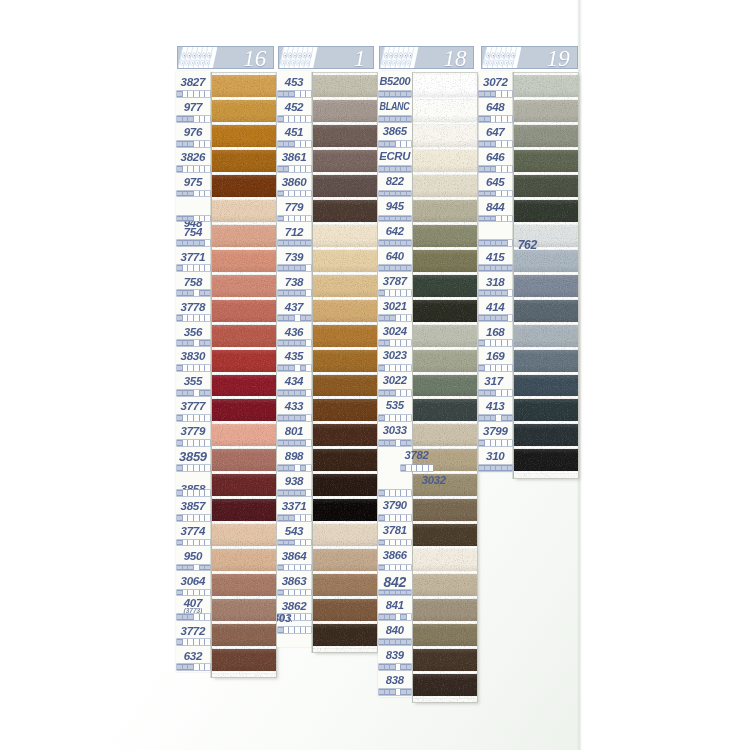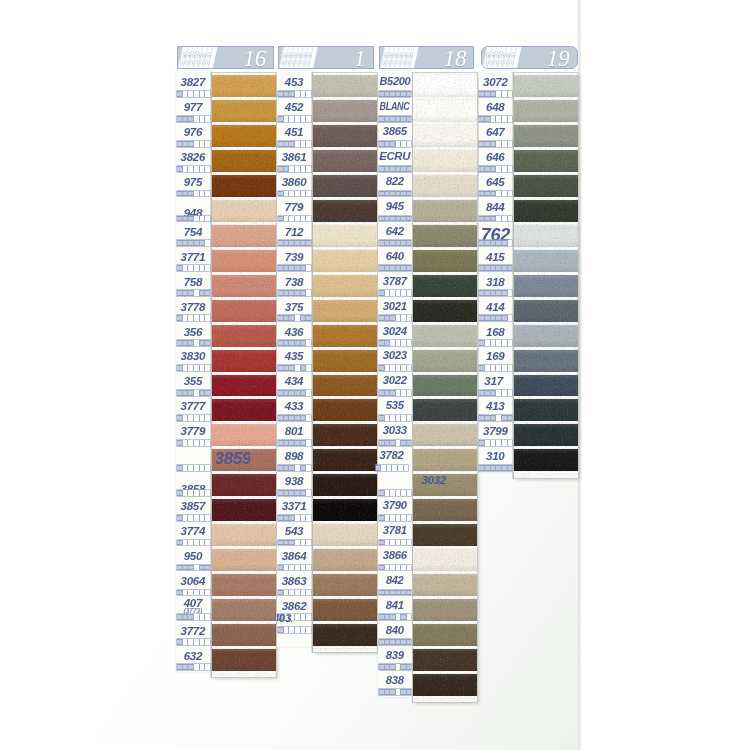--- a/index.html
+++ b/index.html
@@ -275,21 +275,21 @@
           <div class="bars" style="left: 0.8px; top: 19.73px; width: 32.8px; height: 5.8px;">
             <div class="bcell on"></div>
             <div class="bcell on"></div>
             <div class="bcell on"></div>
             <div class="bcell off"></div>
             <div class="bcell off"></div>
             <div class="bcell off"></div>
           </div>
         </div>
         <div class="lrow" style="left: 176.2px; width: 33.4px; top: 195.85px; height: 24.93px;">
-          <div class="lcode" style="top: 11px; font-size: 11.6px; text-align: center;">
+          <div class="lcode" style="top: 21px; font-size: 11.6px; text-align: center;">
             <span>948</span>
           </div>
           <div class="bars" style="left: 0.8px; top: 19.73px; width: 32.8px; height: 5.8px;">
             <div class="bcell on"></div>
             <div class="bcell on"></div>
             <div class="bcell on"></div>
             <div class="bcell off"></div>
             <div class="bcell off"></div>
             <div class="bcell off"></div>
           </div>
@@ -405,21 +405,21 @@
           <div class="bars" style="left: 0.8px; top: 19.73px; width: 32.8px; height: 5.8px;">
             <div class="bcell on"></div>
             <div class="bcell off"></div>
             <div class="bcell off"></div>
             <div class="bcell off"></div>
             <div class="bcell off"></div>
             <div class="bcell off"></div>
           </div>
         </div>
         <div class="lrow" style="left: 176.2px; width: 33.4px; top: 445.15px; height: 24.93px;">
-          <div class="lcode" style="top: 5px; font-size: 17px; margin-left: 40px;">
+          <div class="lcode" style="top: 5px; font-size: 13px;">
             <span>3859</span>
           </div>
           <div class="bars" style="left: 0.8px; top: 19.73px; width: 32.8px; height: 5.8px;">
             <div class="bcell on"></div>
             <div class="bcell off"></div>
             <div class="bcell off"></div>
             <div class="bcell off"></div>
             <div class="bcell off"></div>
             <div class="bcell off"></div>
           </div>
@@ -779,21 +779,21 @@
             <div class="bcell on"></div>
             <div class="bcell on"></div>
             <div class="bcell on"></div>
             <div class="bcell on"></div>
             <div class="bcell on"></div>
             <div class="bcell off"></div>
           </div>
         </div>
         <div class="lrow" style="left: 277.4px; width: 33.2px; top: 295.57px; height: 24.93px;">
           <div class="lcode" style="top: 5px; font-size: 11.6px;">
-            <span>375</span>
+            <span>437</span>
           </div>
           <div class="bars" style="left: 0.8px; top: 19.73px; width: 32.6px; height: 5.8px;">
             <div class="bcell on"></div>
             <div class="bcell on"></div>
             <div class="bcell on"></div>
             <div class="bcell off"></div>
             <div class="bcell on"></div>
             <div class="bcell on"></div>
           </div>
         </div>
@@ -1300,21 +1300,21 @@
           </div>
           <div class="bars" style="left: 0.8px; top: 19.73px; width: 32.4px; height: 5.8px;">
             <div class="bcell on"></div>
             <div class="bcell on"></div>
             <div class="bcell on"></div>
             <div class="bcell off"></div>
             <div class="bcell on"></div>
             <div class="bcell on"></div>
           </div>
         </div>
-        <div class="lrow" style="left: 375px; width: 33px; top: 445.15px; height: 24.93px;">
+        <div class="lrow" style="left: 400px; width: 33px; top: 445.15px; height: 24.93px;">
           <div class="lcode" style="top: 5px; font-size: 11.3px;">
             <span>3782</span>
           </div>
           <div class="bars" style="left: 0.8px; top: 19.73px; width: 32.4px; height: 5.8px;">
             <div class="bcell on"></div>
             <div class="bcell off"></div>
             <div class="bcell off"></div>
             <div class="bcell off"></div>
             <div class="bcell off"></div>
             <div class="bcell off"></div>
@@ -1366,21 +1366,21 @@
           <div class="bars" style="left: 0.8px; top: 19.73px; width: 32.4px; height: 5.8px;">
             <div class="bcell on"></div>
             <div class="bcell off"></div>
             <div class="bcell off"></div>
             <div class="bcell off"></div>
             <div class="bcell off"></div>
             <div class="bcell off"></div>
           </div>
         </div>
         <div class="lrow" style="left: 378.2px; width: 33px; top: 569.8px; height: 24.93px;">
-          <div class="lcode" style="top: 5px; font-size: 11px;">
+          <div class="lcode" style="top: 5px; font-size: 14px;">
             <span>842</span>
           </div>
           <div class="bars" style="left: 0.8px; top: 19.73px; width: 32.4px; height: 5.8px;">
             <div class="bcell on"></div>
             <div class="bcell on"></div>
             <div class="bcell on"></div>
             <div class="bcell on"></div>
             <div class="bcell on"></div>
             <div class="bcell on"></div>
           </div>
@@ -1432,21 +1432,21 @@
             <div class="bcell on"></div>
             <div class="bcell on"></div>
             <div class="bcell on"></div>
             <div class="bcell off"></div>
             <div class="bcell on"></div>
             <div class="bcell on"></div>
           </div>
         </div>
       </div>
       <div>
-        <div class="hdr" style="left: 480.6px; top: 45.6px; width: 97.2px; height: 23.4px; border-radius: 7px;">
+        <div class="hdr" style="left: 480.6px; top: 45.6px; width: 97.2px; height: 23.4px;">
           <div class="logo"><svg viewBox="0 0 60 24" width="39.36600000000001" height="21.2" preserveAspectRatio="none">
               <polygon points="7,0 60,0 53,24 0,24" fill="#fdfefe"></polygon>
               <path d="M7.3 0 L0.2999999999999998 24" stroke="#d6dfec" stroke-width="1.15" fill="none"></path>
               <path d="M14.899999999999999 0 L7.899999999999999 24" stroke="#d6dfec" stroke-width="1.15" fill="none"></path>
               <path d="M22.5 0 L15.5 24" stroke="#d6dfec" stroke-width="1.15" fill="none"></path>
               <path d="M30.099999999999998 0 L23.099999999999998 24" stroke="#d6dfec" stroke-width="1.15" fill="none"></path>
               <path d="M37.699999999999996 0 L30.699999999999996 24" stroke="#d6dfec" stroke-width="1.15" fill="none"></path>
               <path d="M45.3 0 L38.3 24" stroke="#d6dfec" stroke-width="1.15" fill="none"></path>
               <path d="M52.89999999999999 0 L45.89999999999999 24" stroke="#d6dfec" stroke-width="1.15" fill="none"></path>
               <path d="M8.3 6.6 q3.6 -0.4 4.1 2.8 q0.2 3.1 -3.1 3.2 q-3.0 -0.1 -2.7 -2.9 q0.3 -2.4 2.3 -3.0 z" fill="none" stroke="#c0cde2" stroke-width="0.85"></path>
@@ -1619,21 +1619,21 @@
           <div class="bars" style="left: 0.8px; top: 19.73px; width: 32.8px; height: 5.8px;">
             <div class="bcell on"></div>
             <div class="bcell on"></div>
             <div class="bcell on"></div>
             <div class="bcell off"></div>
             <div class="bcell off"></div>
             <div class="bcell off"></div>
           </div>
         </div>
         <div class="lrow" style="left: 478.6px; width: 33.4px; top: 220.78px; height: 24.93px;">
-          <div class="lcode" style="top: 5px; font-size: 18px;">
+          <div class="lcode" style="top: 18px; font-size: 12px; padding-left: 32px;">
             <span>762</span>
           </div>
           <div class="bars" style="left: 0.8px; top: 19.73px; width: 32.8px; height: 5.8px;">
             <div class="bcell on"></div>
             <div class="bcell on"></div>
             <div class="bcell on"></div>
             <div class="bcell on"></div>
             <div class="bcell on"></div>
             <div class="bcell off"></div>
           </div>

